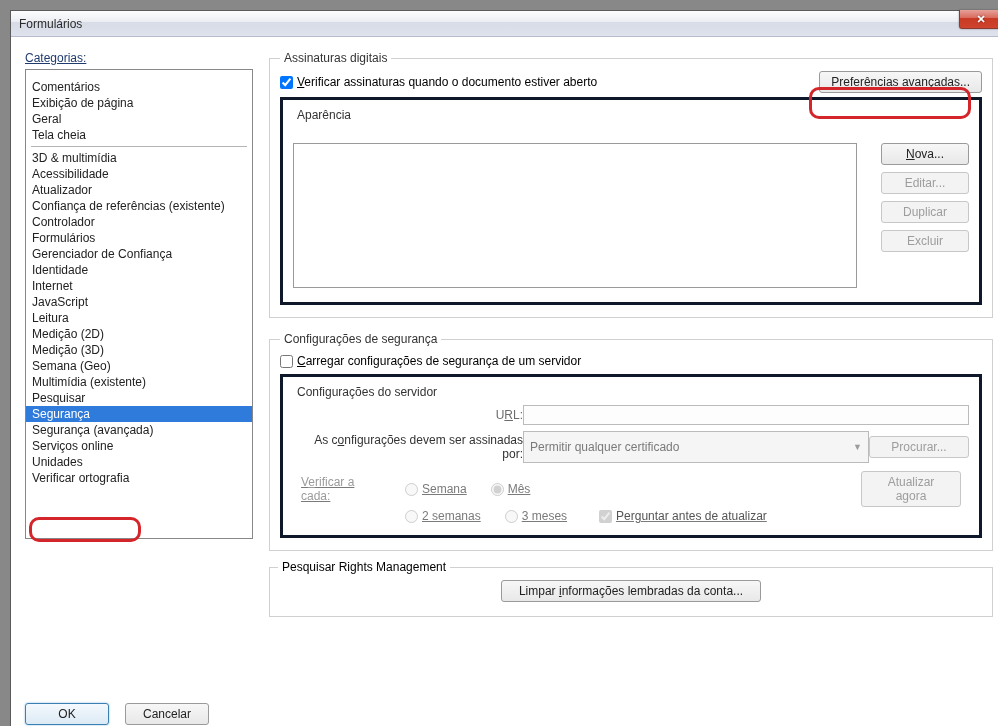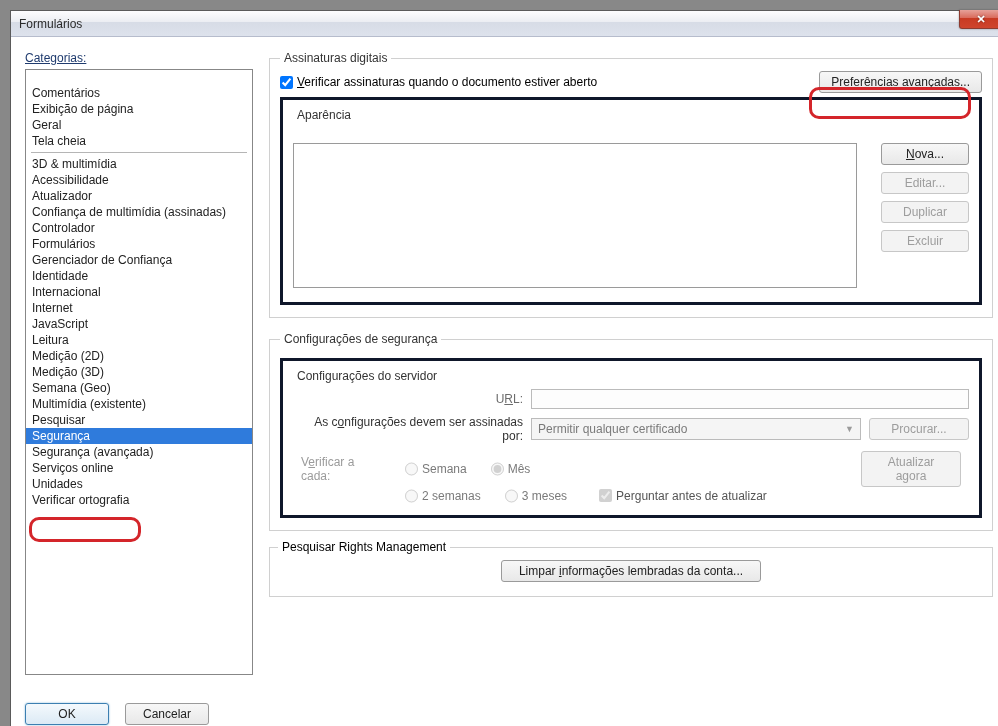--- a/index.html
+++ b/index.html
@@ -6,47 +6,47 @@
 body { margin: 0; background: #888; padding: 10px; }
 .window { width: 998px; height: 726px; background: #fff; border: 1px solid #5a5a5a; display: flex; flex-direction: column; position: relative; }
 .titlebar { height: 26px; background: linear-gradient(to bottom, #fdfdfe 0%, #ebedf2 45%, #d7dce6 46%, #dde2ec 100%); border-bottom: 1px solid #b6bccc; display: flex; align-items: center; padding-left: 8px; position: relative; }
 .titlebar-text { color: #2b2b2b; }
 .close-btn { position: absolute; right: 4px; top: -1px; width: 44px; height: 19px; background: linear-gradient(to bottom, #e6a199 0%, #d9695a 45%, #c83a23 46%, #cf442d 100%); border: 1px solid #8d3b30; border-top: none; border-radius: 0 0 3px 3px; display: flex; align-items: center; justify-content: center; color: #fff; font-weight: bold; box-shadow: 0 0 2px rgba(0,0,0,0.4);}
 .close-x { font-size: 11px; line-height: 1; text-shadow: 0 0 2px rgba(0,0,0,0.5);}
 .body { flex:1; display: flex; flex-direction: column; padding: 14px 14px 10px 14px; background: #fff;}
 .main-row { display: flex; gap: 16px; flex: 1; min-height: 0;}
 .sidebar { width: 228px; display: flex; flex-direction: column;}
 .cat-label { margin-bottom: 4px; color: #1f3b6e; text-decoration: underline; }
-.cat-list { border: 1px solid #878787; height: 606px; overflow: hidden; background: #fff; padding: 15px 0;}
+.cat-list { border: 1px solid #878787; height: 470px; overflow: hidden; background: #fff; padding: 9px 0;}
 .cat-item { padding: 1px 4px 1px 6px; color: #222; cursor: default; white-space: nowrap;}
 .cat-item.selected { background: #2f7bdc; color: #fff;}
 .cat-divider { border-top: 1px solid #b5b5b5; margin: 3px 5px;}
 .highlight-red { position: absolute; border: 3px solid #d4252a; border-radius: 10px; pointer-events: none;}
 .content { flex: 1; display: flex; flex-direction: column; gap: 14px;}
 fieldset { border: 1px solid #d0d0d0; padding: 6px 10px 12px 10px; margin: 0; }
 legend { padding: 0 4px; color: #333;}
 .chk-row { display: flex; align-items: center; gap: 4px; margin: 2px 0;}
 input[type=checkbox] { margin: 0; width: 13px; height: 13px;}
 .adv-row { display: flex; justify-content: space-between; align-items: center;}
 .btn { background: linear-gradient(to bottom,#f7f7f7,#e8e8e8); border: 1px solid #9a9a9a; border-radius: 3px; padding: 3px 11px; color: #222; cursor: default; min-width: 70px; text-align: center;}
 .btn.primary { border: 1px solid #3c7fb1; box-shadow: 0 0 2px #7bb3da; background: linear-gradient(to bottom,#f4f9fd,#dceaf5);}
 .btn.disabled { color: #9d9d9d; border-color: #c7c7c7; background: #f3f3f3;}
 .btn.wide { min-width: 138px;}
 .appearance-row { display: flex; gap: 24px; margin-top: 21px;}
 .appearance-box { flex:1; height: 145px; border: 1px solid #9a9a9a; background: #fff; margin-bottom: 2px;}
 .appearance-btns { display: flex; flex-direction: column; gap: 7px; width: 88px;}
 .inner-group { border: 3px solid #0f172a; padding: 8px 10px 12px 10px; margin-top: 6px;}
 .inner-legend { margin-top: -14px; background: #fff; display: inline-block; padding: 0 4px; color: #333;}
-.form-row { display: flex; align-items: center; gap: 8px; margin: 6px 0;}
+.form-row { display: flex; align-items: center; margin: 6px 0;}
 .form-label { text-align: right; width: 230px; color: #6c6c6c;}
 .url-input { flex:1; border: 1px solid #bbb; background: #fdfdfd; height: 20px; padding: 0 4px;}
-.select-box { flex:1; border: 1px solid #bbb; background: #f5f5f5; height: 22px; display:flex; align-items:center; padding: 0 6px; color: #7a7a7a; position: relative; text-align: right;}
+.select-box { flex:1; border: 1px solid #bbb; background: #f5f5f5; height: 32px; display:flex; align-items:center; padding: 0 6px; color: #7a7a7a; position: relative; text-align: right;}
 .select-caret { position: absolute; right: 6px; color: #9b9b9b; font-size: 9px;}
-.radio-row { display: flex; align-items: center; gap: 24px; margin-left: 68px; margin-top: 6px; color: #7a7a7a;}
-.radio-item { display: flex; gap: 4px;}
+.radio-row { display: flex; align-items: center; gap: 24px; margin-left: 68px; margin-top: 6px; color: #7a7a7a; text-decoration: underline;}
+.radio-item { display: flex; align-items: center; gap: 4px;}
 input[type=radio] { margin: 0;}
 .lcrm { border: 1px solid #d0d0d0; padding: 12px 10px 14px 10px; margin-top: 2px;}
 .bottom-btns { display: flex; justify-content: flex-start; gap: 16px; padding-top: 12px;}
 .u { text-decoration: underline; }
 </style>
 </head>
 <body>
 
 <div class="window">
   <div class="titlebar">
@@ -61,26 +61,25 @@
         <div class="cat-label">Categorias:</div>
         <div class="cat-list" id="cat-list">
             <div class="cat-item">Comentários</div>
             <div class="cat-item">Exibição de página</div>
             <div class="cat-item">Geral</div>
             <div class="cat-item">Tela cheia</div>
             <div class="cat-divider"></div>
             <div class="cat-item">3D &amp; multimídia</div>
             <div class="cat-item">Acessibilidade</div>
             <div class="cat-item">Atualizador</div>
-            <div class="cat-item">Confiança de multimídia (assinadas)</div>
+            <div class="cat-item">Confiança de referências (existente)</div>
             <div class="cat-item">Controlador</div>
             <div class="cat-item">Formulários</div>
             <div class="cat-item">Gerenciador de Confiança</div>
             <div class="cat-item">Identidade</div>
-            <div class="cat-item">Internacional</div>
             <div class="cat-item">Internet</div>
             <div class="cat-item">JavaScript</div>
             <div class="cat-item">Leitura</div>
             <div class="cat-item">Medição (2D)</div>
             <div class="cat-item">Medição (3D)</div>
             <div class="cat-item">Semana (Geo)</div>
             <div class="cat-item">Multimídia (existente)</div>
             <div class="cat-item">Pesquisar</div>
             <div class="cat-item selected">Segurança</div>
             <div class="cat-item">Segurança (avançada)</div>
@@ -111,20 +110,24 @@
                 <div class="btn disabled">Editar...</div>
                 <div class="btn disabled">Duplicar</div>
                 <div class="btn disabled">Excluir</div>
               </div>
             </div>
           </div>
         </fieldset>
 
         <fieldset>
           <legend>Configurações de segurança</legend>
+          <label class="chk-row">
+            <input type="checkbox" style="">
+            <span><span class="u">C</span><span id="load-rest">arregar configurações de segurança de um servidor</span></span>
+          </label>
 
           <div class="inner-group">
             <div class="inner-legend">Configurações do servidor</div>
             <div class="form-row">
               <div class="form-label">U<span class="u">R</span>L:</div>
               <input class="url-input" disabled="" style="">
             </div>
             <div class="form-row">
               <div class="form-label" style="color:#333">As c<span class="u">o</span>nfigurações devem ser assinadas por:</div>
               <div class="select-box">

